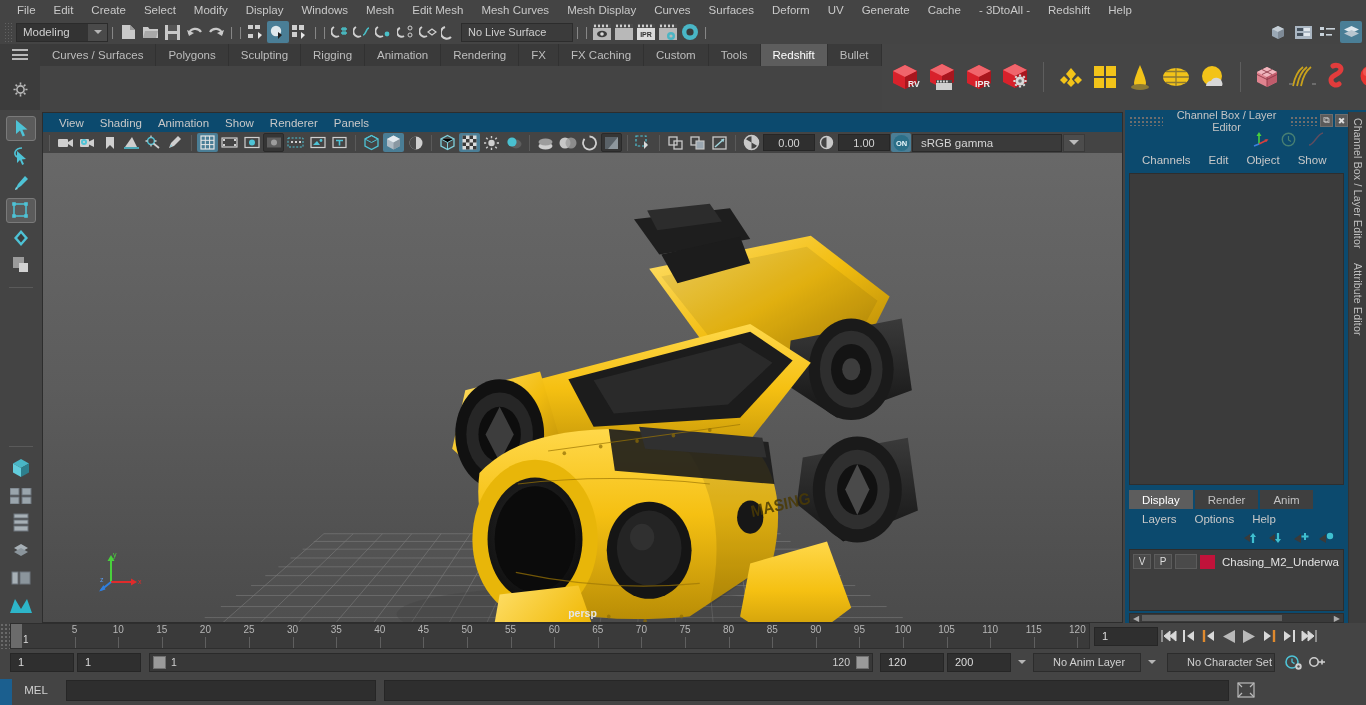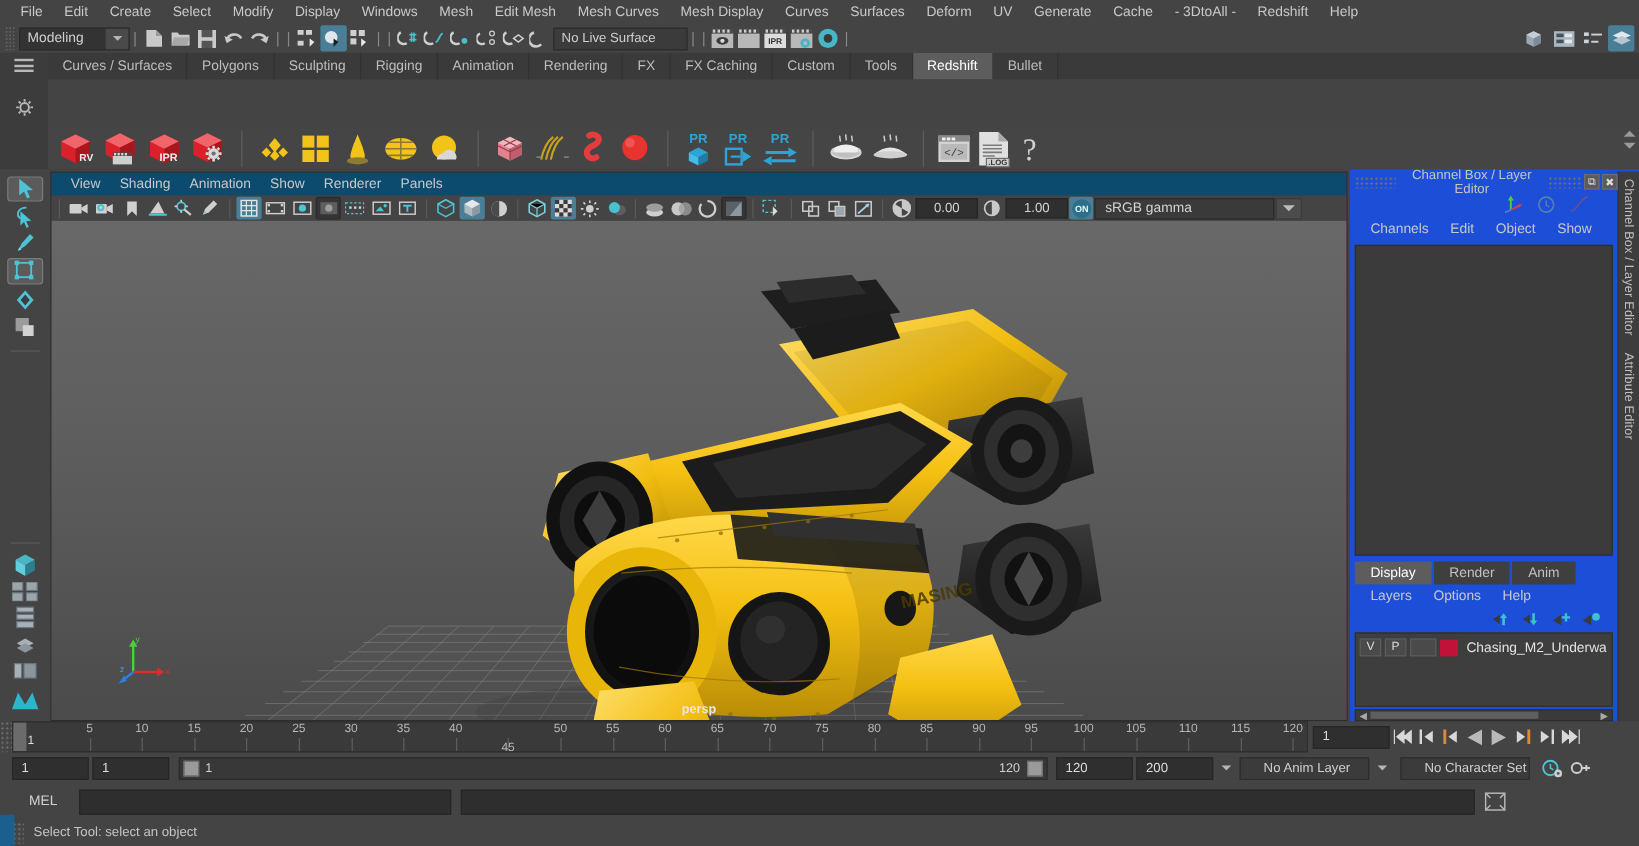--- a/index.html
+++ b/index.html
@@ -25,21 +25,21 @@
     display:flex; align-items:center; padding-left:6px; }
   .rightstatus{ position:absolute; right:4px; top:1px; display:flex; gap:2px; }
   .rightstatus .sq{ width:22px; height:22px; display:flex;align-items:center;justify-content:center;}
   .rightstatus .sq.on{ background:#4a7e96; border-radius:2px;}
 
   
   .shelfwrap{ flex:0 0 66px; background:#444; display:flex; }
   .shelfleft{ width:40px; background:#3c3c3c; display:flex; flex-direction:column; align-items:center; padding-top:5px; gap:10px;}
   .shelfleft .hamb{ width:16px;height:11px; display:flex;flex-direction:column;justify-content:space-between;}
   .shelfleft .hamb i{ height:2px; background:#b9b9b9; display:block;}
-  .shelfcol{ flex:1; display:flex; flex-direction:column; min-width:0;gap:41px; }
+  .shelfcol{ flex:1; display:flex; flex-direction:row; min-width:0; }
   .shelftabs{ height:22px; background:#3a3a3a; display:flex; align-items:flex-end; }
   .stab{ height:22px; padding:0 12px; font-size:11.5px; color:#bdbdbd; display:flex; align-items:center;
      border-right:1px solid #313131; background:#3a3a3a; white-space:nowrap;}
   .stab.active{ background:#5d5d5d; color:#fff; }
   .shelficons{ flex:1; background:#454545; display:flex; align-items:center; padding-left:6px; gap:3px; position:relative;}
   .shelficons .vsep{ width:1px; height:30px; background:#5e5e5e; margin:0 7px;}
   .shelfarrows{ position:absolute; right:3px; top:2px; display:flex; flex-direction:column; gap:5px; align-items:center;}
   .shelfarrows i{ width:0;height:0;border-left:5px solid transparent;border-right:5px solid transparent;}
   .shelfarrows i.up{ border-bottom:5px solid #9a9a9a;}
   .shelfarrows i.dn{ border-top:5px solid #9a9a9a;}
@@ -68,21 +68,21 @@
   .gammaarw{ width:22px;height:18px;background:#4c4c4c;border:1px solid #3a3a3a;display:flex;align-items:center;justify-content:center;}
   .gammaarw i{ border-left:5px solid transparent;border-right:5px solid transparent;border-top:5px solid #bcbcbc;}
 
   
   .view3d{ flex:1; position:relative; overflow:hidden;
       background:linear-gradient(180deg,#606060 0%,#5a5a5a 45%,#4e4e4e 100%); min-height:0;}
   .persplabel{ position:absolute; bottom:3px; left:0; right:0; text-align:center; font-size:10.5px; color:#e6e6e6; font-weight:bold;}
   .axisgiz{ position:absolute; left:55px; bottom:28px; width:46px; height:46px;}
 
   
-  .rightpanel{ width:241px; background:#1d4ed8; display:flex; flex-direction:column; padding-top:2px;}
+  .rightpanel{ width:241px; background:#0c4a6e; display:flex; flex-direction:column; padding-top:2px;}
   .rp-inner{ flex:1; display:flex; min-height:0;}
   .rp-main{ flex:1; display:flex; flex-direction:column; min-width:0;}
   .rp-title{ height:17px; display:flex; align-items:center; font-size:11px; color:#c4c4c4; position:relative; padding-left:4px;}
   .rp-title .dots{ width:34px;height:10px; background-image:radial-gradient(#6e6e6e 0.8px, transparent 0.9px); background-size:4px 4px;}
   .rp-title .t{ flex:1; text-align:center; }
   .rp-wbtn{ width:13px;height:13px;background:#5a5a5a;border:1px solid #6d6d6d;margin-left:2px;display:flex;align-items:center;justify-content:center;font-size:9px;color:#ddd;}
   .rp-icrow{ height:20px; display:flex; align-items:center; justify-content:flex-end; padding-right:24px; gap:12px;}
   .rp-menu{ height:22px; display:flex; align-items:center; padding-left:8px;}
   .rp-menu .mi{ font-size:11.5px; color:#c8c8c8; padding:0 9px;}
   .chanbox{ flex:1; margin:2px 4px 0 4px; background:#3b3b3b; border:1px solid #2e2e2e; min-height:0;}
@@ -1234,21 +1234,21 @@
         <div class="tl-lbl" style="left: 194.4px;">20</div>
         <div class="tl-tick" style="left: 238px;"></div>
         <div class="tl-lbl" style="left: 238px;">25</div>
         <div class="tl-tick" style="left: 281.6px;"></div>
         <div class="tl-lbl" style="left: 281.6px;">30</div>
         <div class="tl-tick" style="left: 325.2px;"></div>
         <div class="tl-lbl" style="left: 325.2px;">35</div>
         <div class="tl-tick" style="left: 368.8px;"></div>
         <div class="tl-lbl" style="left: 368.8px;">40</div>
         <div class="tl-tick" style="left: 412.4px;"></div>
-        <div class="tl-lbl" style="left: 412.4px; margin-top: 16px;">45</div>
+        <div class="tl-lbl" style="left: 412.4px;">45</div>
         <div class="tl-tick" style="left: 456px;"></div>
         <div class="tl-lbl" style="left: 456px;">50</div>
         <div class="tl-tick" style="left: 499.6px;"></div>
         <div class="tl-lbl" style="left: 499.6px;">55</div>
         <div class="tl-tick" style="left: 543.2px;"></div>
         <div class="tl-lbl" style="left: 543.2px;">60</div>
         <div class="tl-tick" style="left: 586.8px;"></div>
         <div class="tl-lbl" style="left: 586.8px;">65</div>
         <div class="tl-tick" style="left: 630.4px;"></div>
         <div class="tl-lbl" style="left: 630.4px;">70</div>
@@ -1362,19 +1362,15 @@
     <div class="melfield" style="width:310px;"></div>
     <div class="melfield" style="width:845px; margin-left:4px;"></div>
     <div style="margin-left:4px;">
       <svg width="18" height="18" viewBox="0 0 18 18">
           <rect x="1" y="2" width="16" height="14" fill="none" stroke="#b9b9b9" stroke-width="1.2"></rect>
           <path d="M1 2 L5 6 M17 2 L13 6 M1 16 L5 12 M17 16 L13 12" stroke="#b9b9b9" stroke-width="1.2"></path>
         </svg>
     </div>
   </div>
 
-  <div class="statusrow">
-    <div class="tl-grip" style="width:10px;height:18px;"></div>
-    <div class="txt">Select Tool: select an object</div>
-  </div>
 
   <div class="bluebar"></div>
 </div>
 
 </body></html>

